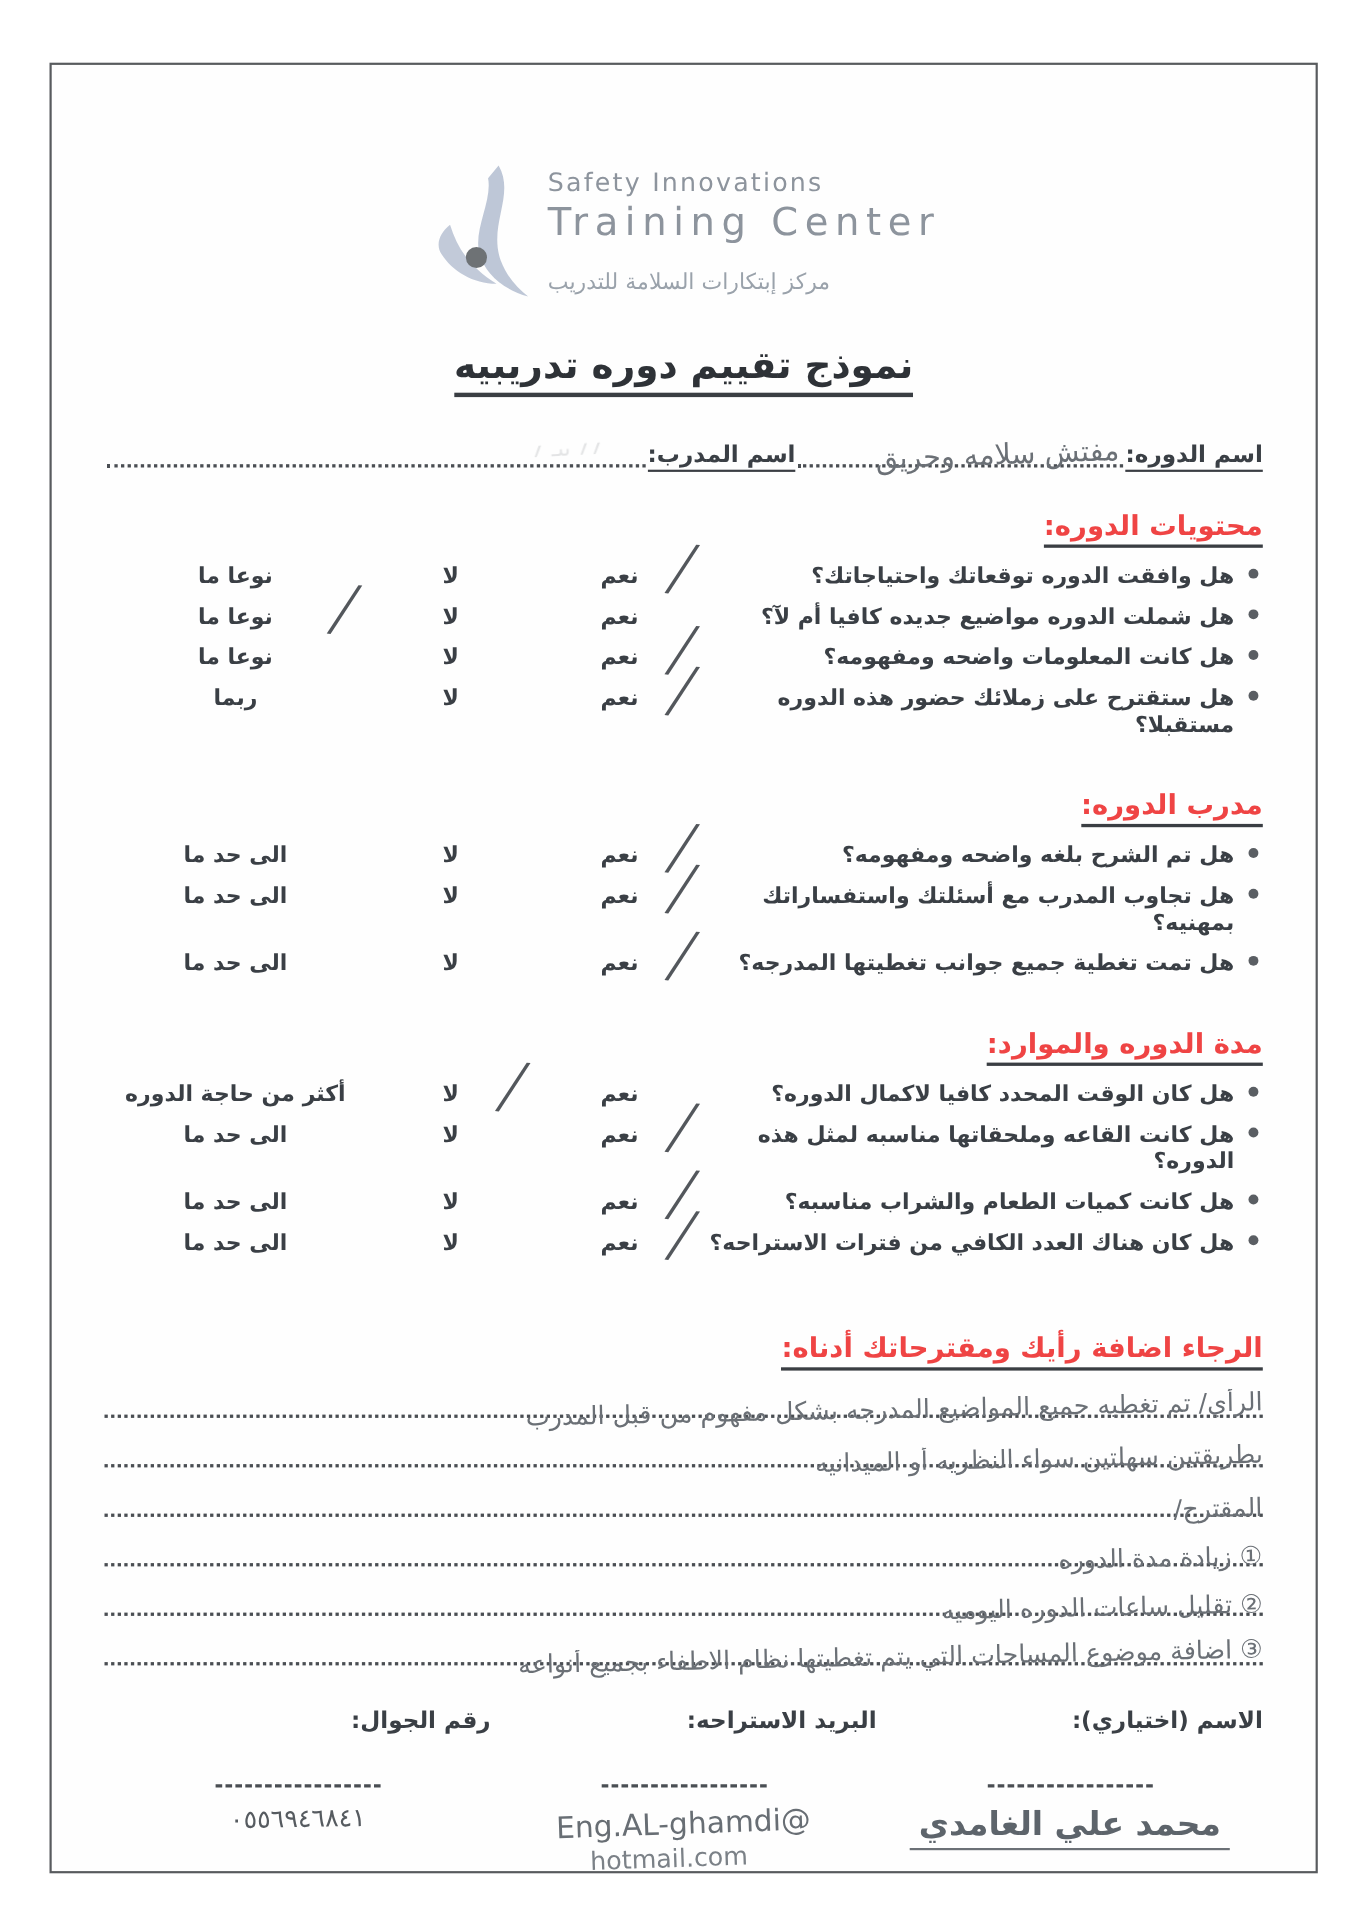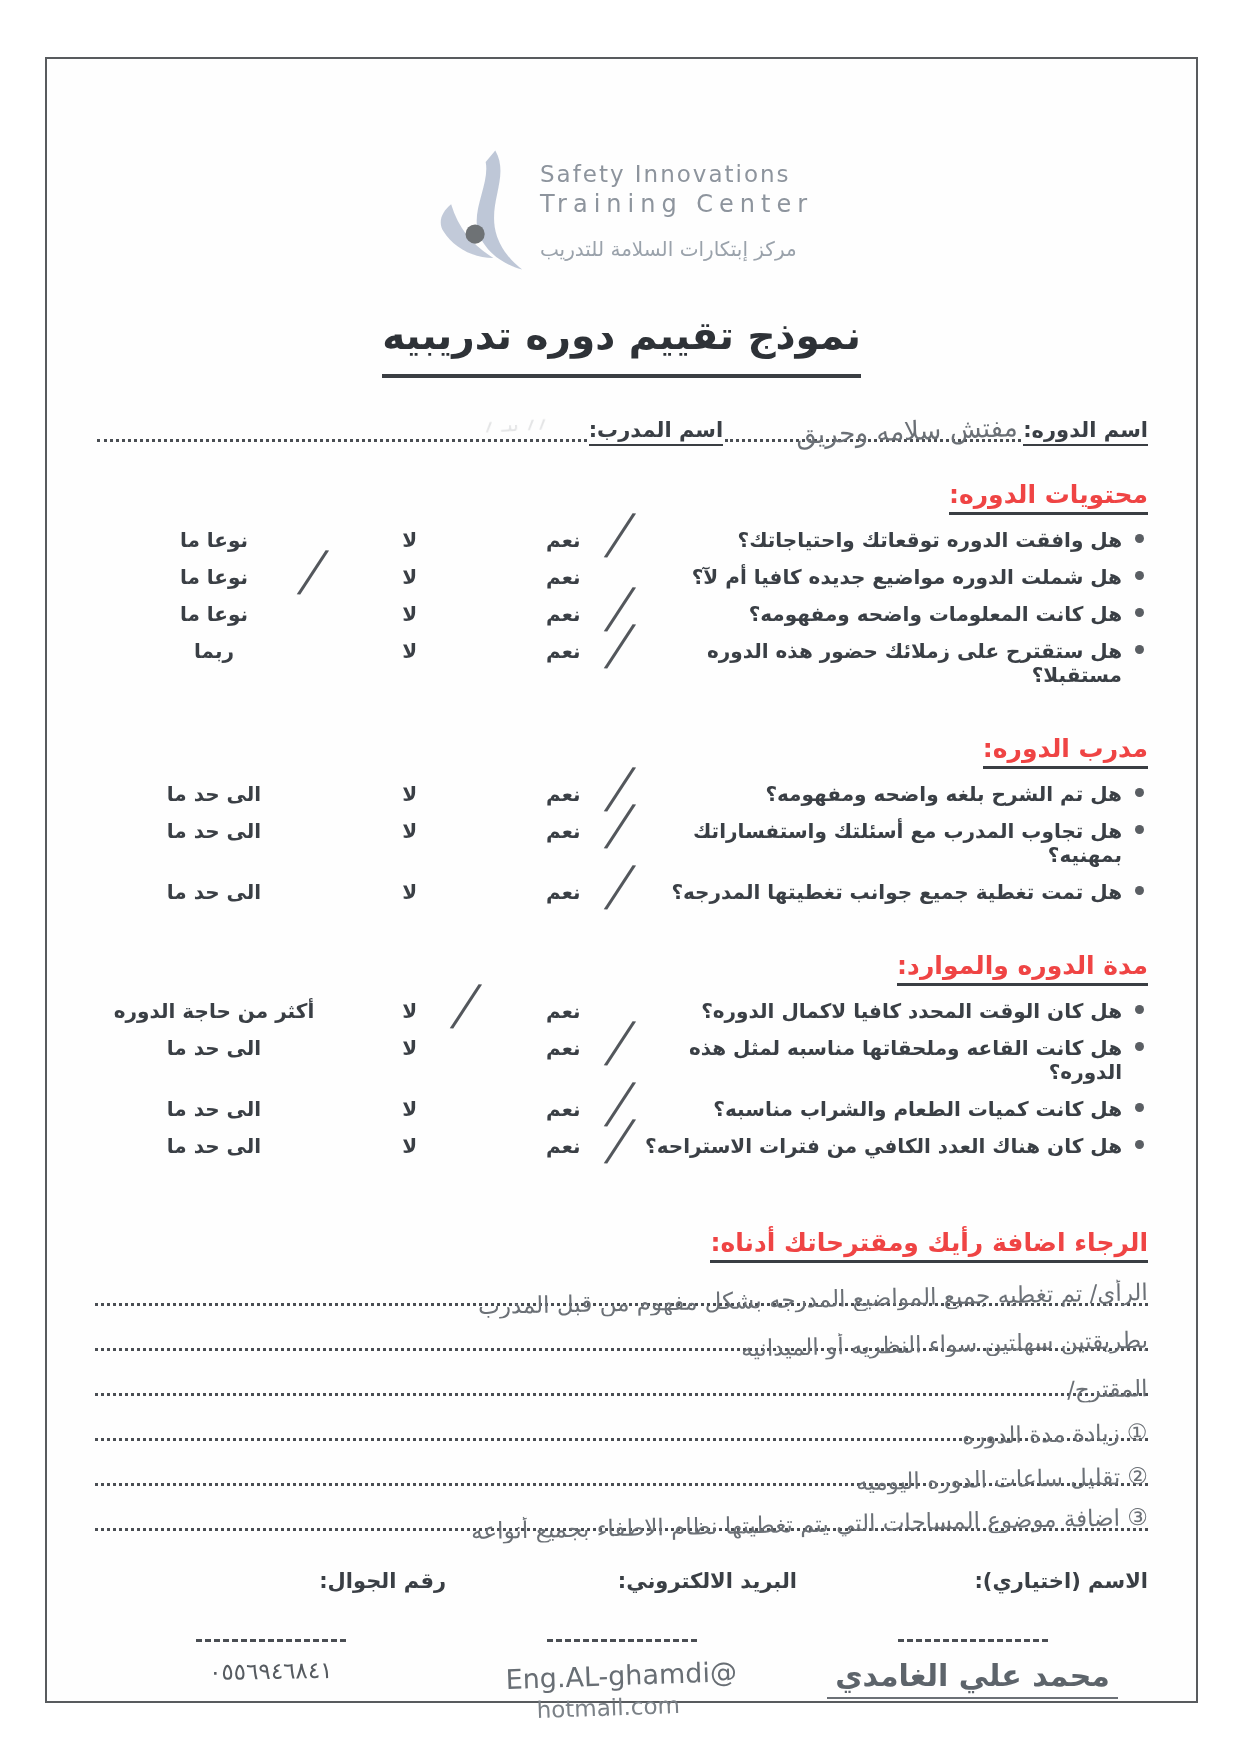--- a/index.html
+++ b/index.html
@@ -11,27 +11,27 @@
   .frame{
     position:absolute;left:45px;top:57px;width:1153px;height:1646px;
     border:2px solid #585b5e;background:#fefefe;box-sizing:border-box;
     padding:28px 48px 0 48px;
   }
   
   .logo-block{display:flex;direction:ltr;justify-content:center;align-items:center;margin-top:60px;gap:14px;}
   .logo-flame{width:96px;height:128px;flex:0 0 auto;}
   .logo-text{display:flex;flex-direction:column;line-height:1.25;}
   .logo-en1{font-size:23px;color:#8d949d;letter-spacing:2px;}
-  .logo-en2{font-size:24px;color:#8d949d;letter-spacing:6px;}
+  .logo-en2{font-size:35px;color:#8d949d;letter-spacing:6px;}
   .logo-ar{font-size:20px;color:#9aa2ab;margin-top:18px;direction:rtl;text-align:left;}
   
   .title-wrap{text-align:center;margin-top:38px;}
   .doc-title{
-    display:inline-block;font-size:39px;font-weight:bold;color:#2e3237;
-    border-bottom:4px solid #3a3e43;padding-bottom:16px;letter-spacing:1px;
+    display:inline-block;font-size:34px;font-weight:bold;color:#2e3237;
+    border-bottom:4px solid #3a3e43;padding-bottom:4px;letter-spacing:1px;
   }
   
   .name-line{display:flex;align-items:flex-end;margin-top:34px;font-size:21px;font-weight:bold;}
   .u-label{border-bottom:2px solid #3a3e43;padding-bottom:2px;white-space:nowrap;}
   .dotfill{position:relative;height:34px;}
   .dotfill .dots{position:absolute;left:2px;right:2px;bottom:4px;border-bottom:3px dotted #4a4e53;}
   .dotfill.course{width:300px;}
   .dotfill.trainer{flex:1;}
   .hand{
     font-family:"DejaVu Sans",sans-serif;color:#6b7076;font-weight:normal;
@@ -254,21 +254,21 @@
     </div>
   </div>
 
   <div class="footer">
     <div class="f-col name">
       <span class="f-label">الاسم (اختياري):</span>
       <span class="f-dash"></span>
       <span class="f-hand"><span class="sig">محمد علي الغامدي</span></span>
     </div>
     <div class="f-col email">
-      <span class="f-label">البريد الالكتروني:</span>
+      <span class="f-label">البريد الاستراحه:</span>
       <span class="f-dash"></span>
       <span class="f-hand email-hand">
         <span>Eng.AL-ghamdi@</span>
         <span class="l2">hotmail.com</span>
       </span>
     </div>
     <div class="f-col mobile">
       <span class="f-label">رقم الجوال:</span>
       <span class="f-dash"></span>
       <span class="f-hand phone-hand">٠٥٥٦٩٤٦٨٤١</span>

